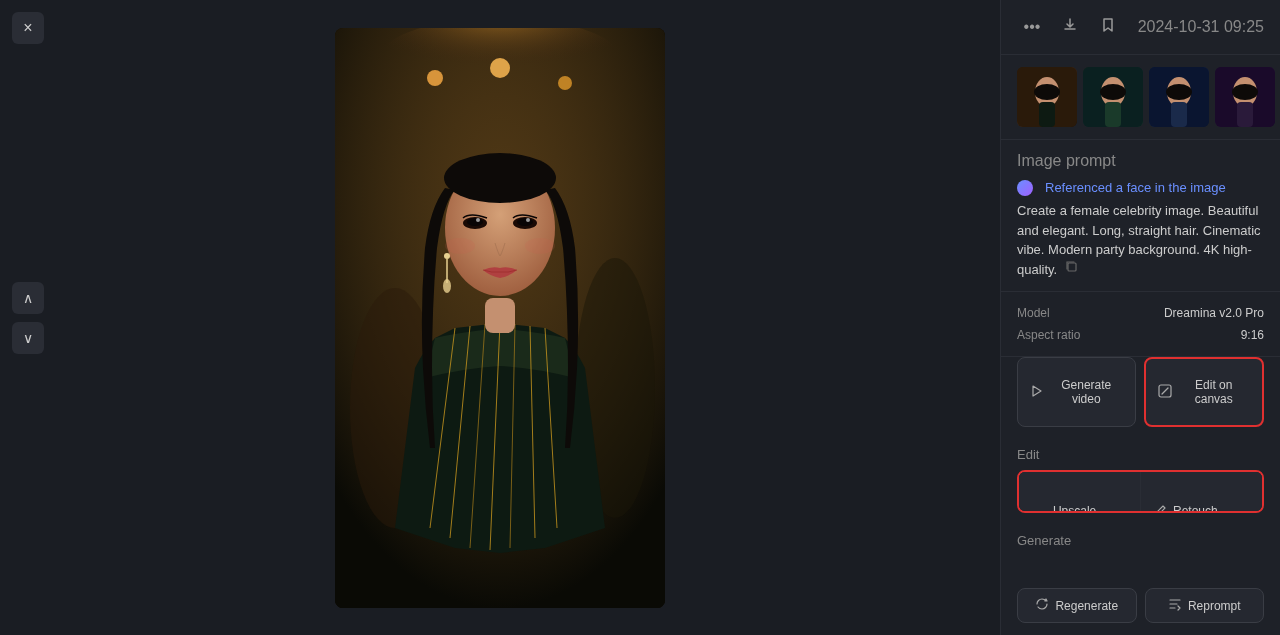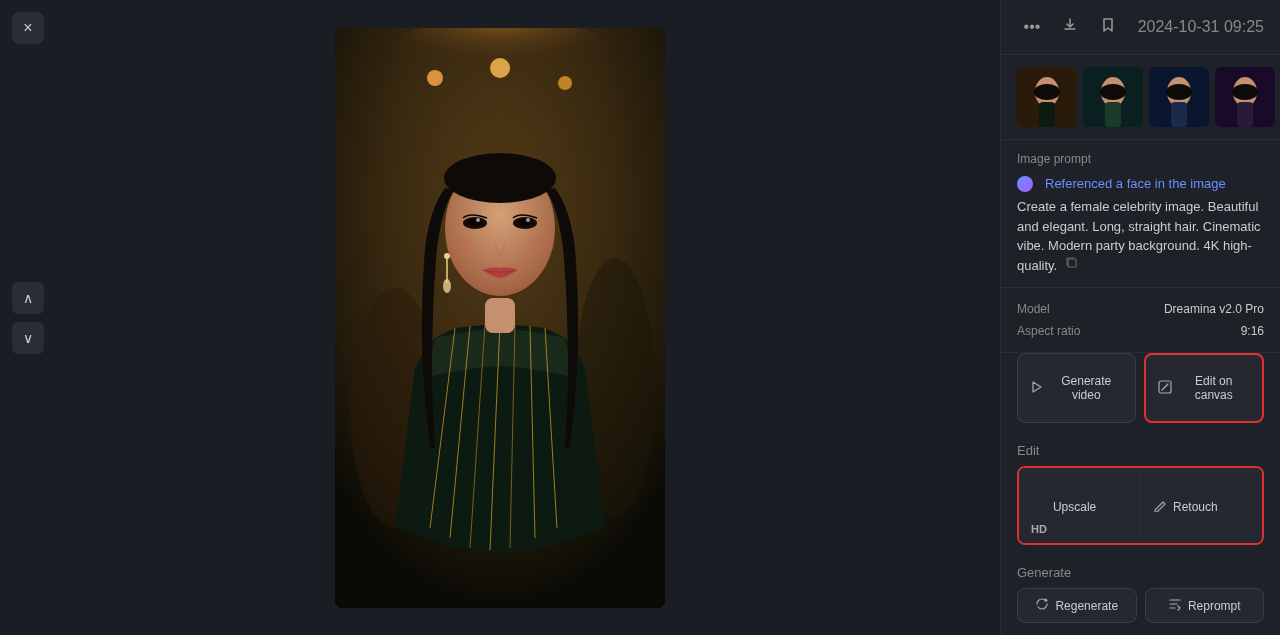--- a/index.html
+++ b/index.html
@@ -152,21 +152,21 @@
     .thumb-3 { background: linear-gradient(135deg, #0a1a3a 0%, #1a2a4a 50%, #0a1530 100%); }
     .thumb-4 { background: linear-gradient(135deg, #1a1a2a 0%, #2a1a3a 50%, #1a0a2a 100%); }
 
     
     .prompt-section {
       padding: 12px 16px;
       border-bottom: 1px solid #2a2d35;
     }
 
     .prompt-label {
-      font-size: 12px;
+      font-size: 16px;
       color: #888;
       margin-bottom: 8px;
     }
 
     .prompt-content {
       font-size: 13px;
       line-height: 1.5;
       color: #ccc;
     }
 
@@ -283,20 +283,21 @@
     .btn-icon {
       font-size: 14px;
       color: #aaa;
     }
 
     
     .generate-row {
       display: flex;
       gap: 8px;
       padding: 0 16px 12px;
+      margin-top: 32px;
     }
 
     .generate-btn {
       flex: 1;
       padding: 8px 12px;
       border-radius: 8px;
       border: 1px solid #3a3d45;
       background: #252830;
       color: #ccc;
       font-size: 12px;

